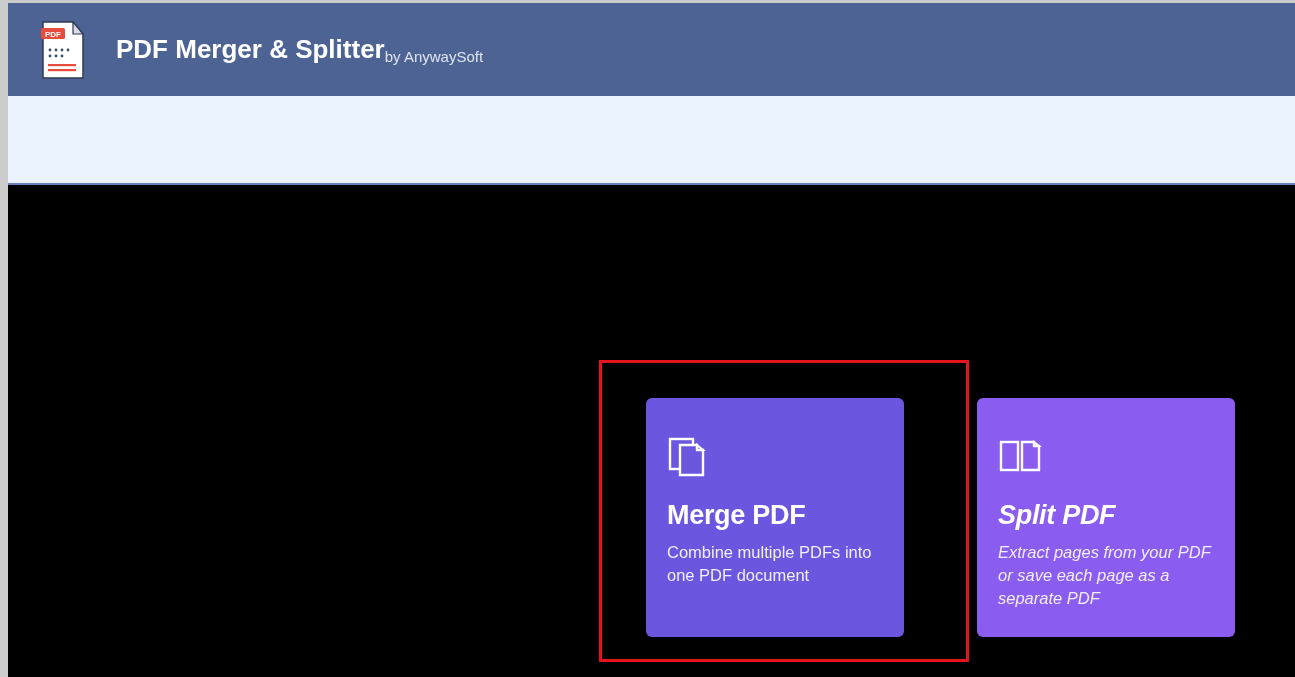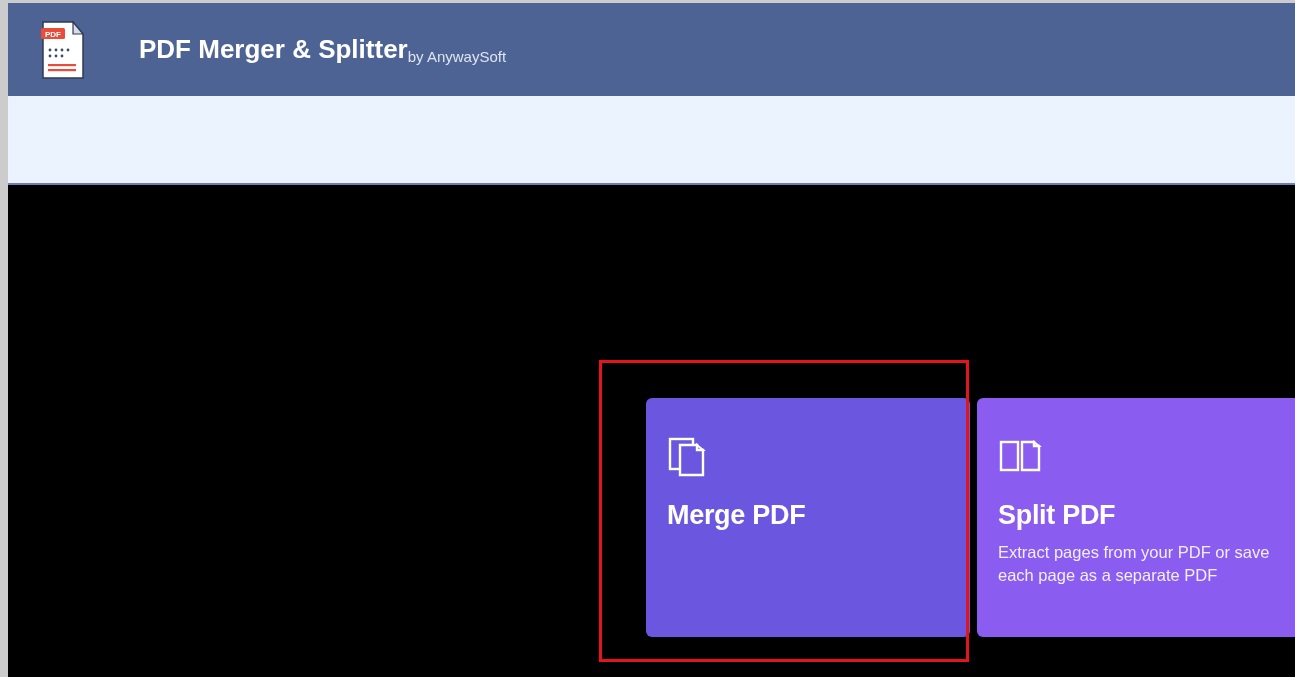--- a/index.html
+++ b/index.html
@@ -22,21 +22,20 @@
       width: 1287px;
       height: 674px;
       background: #000;
     }
     .header {
       background: #4d6394;
       height: 93px;
       display: flex;
       align-items: center;
       padding-left: 30px;
-      gap: 23px;
     }
     .app-icon {
       width: 50px;
       height: 60px;
       position: relative;
       margin-right: 28px;
       flex-shrink: 0;
     }
     .app-icon-svg {
       width: 100%;
@@ -74,34 +73,35 @@
       top: 175px;
       width: 370px;
       height: 302px;
       border: 3px solid #e6141a;
       pointer-events: none;
       z-index: 10;
     }
     .card {
       position: absolute;
       top: 213px;
-      width: 324px;
+      width: 258px;
       height: 239px;
       border-radius: 6px;
       color: #fff;
       padding: 38px 21px 20px 21px;
       cursor: pointer;
     }
     .card-merge {
       left: 638px;
       background: #6b57df;
     }
     .card-split {
       left: 969px;
       background: #8b5cf0;
+      font-style: italic;
     }
     .card-icon {
       height: 42px;
       margin-bottom: 22px;
     }
     .card-title {
       font-size: 27px;
       font-weight: 600;
       margin-bottom: 10px;
       letter-spacing: -0.3px;
@@ -148,20 +148,21 @@
 
     <div class="card card-merge">
       <div class="card-icon">
         <svg width="44" height="42" viewBox="0 0 44 42">
           <rect x="3" y="3" width="23" height="30" fill="none" stroke="#fff" stroke-width="2.4"></rect>
           <path d="M 13 9 L 30 9 L 30 14 L 36 14 L 36 39 L 13 39 Z" fill="#6b57df" stroke="#fff" stroke-width="2.4"></path>
           <path d="M 30 9 L 36 14 L 30 14 Z" fill="none" stroke="#fff" stroke-width="2"></path>
         </svg>
       </div>
       <div class="card-title">Merge PDF</div>
+      <div class="card-desc">Combine multiple PDFs into one PDF document</div>
     </div>
 
     <div class="card card-split">
       <div class="card-icon">
         <svg width="46" height="42" viewBox="0 0 46 42">
           <rect x="3" y="6" width="17" height="28" fill="none" stroke="#fff" stroke-width="2.4"></rect>
           <path d="M 24 6 L 36 6 L 36 10 L 41 10 L 41 34 L 24 34 Z" fill="none" stroke="#fff" stroke-width="2.4"></path>
           <path d="M 36 6 L 41 10 L 36 10 Z" fill="none" stroke="#fff" stroke-width="2"></path>
         </svg>
       </div>

